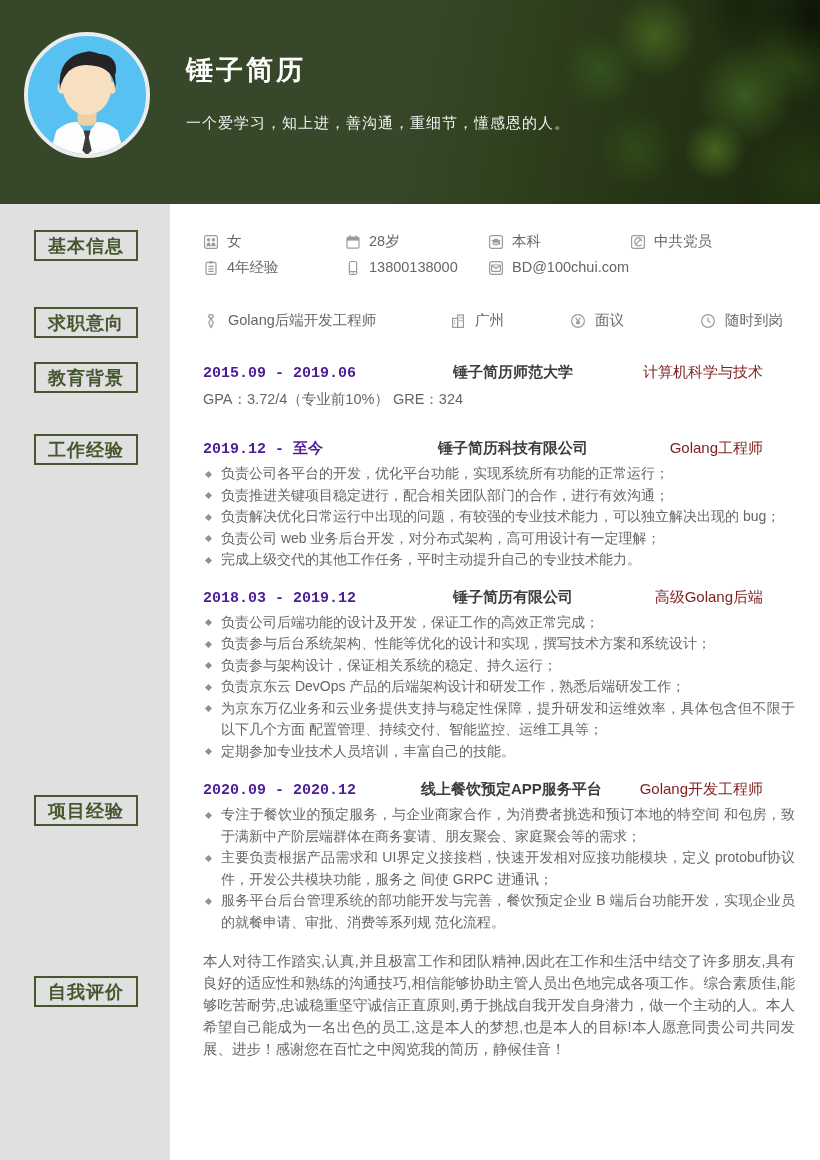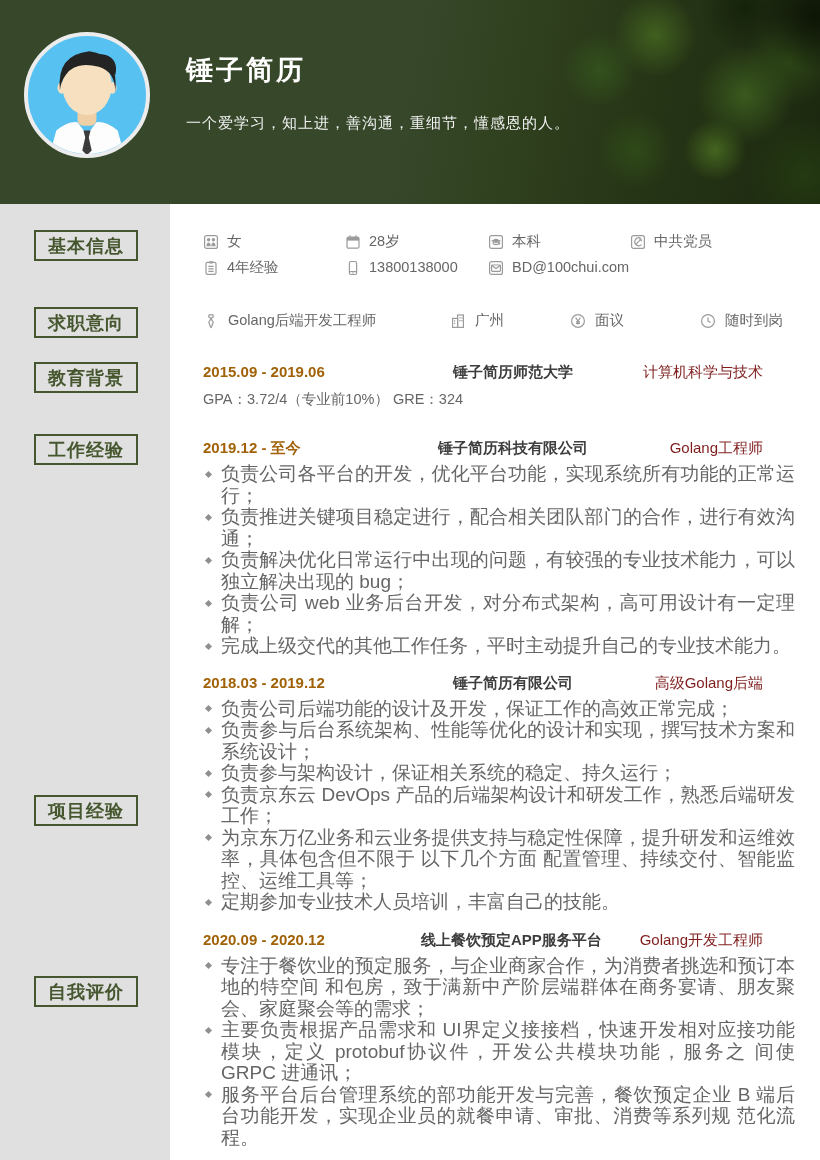--- a/index.html
+++ b/index.html
@@ -51,28 +51,28 @@
   .icn svg { display:block; width:16px; height:16px; stroke:#9b9b9b; fill:none; stroke-width:1.2; }
   .icn svg .f { fill:#9b9b9b; stroke:none; }
   
   .intent-row { display:flex; margin-top:34px; font-size:14.5px; color:#666; }
   .intent-item { display:flex; align-items:center; gap:9px; }
   .intent-item:nth-child(1){ width:247px; }
   .intent-item:nth-child(2){ width:120px; }
   .intent-item:nth-child(3){ width:130px; }
   
   .sec-head { display:flex; align-items:baseline; margin-top:33px; font-size:15px; padding-right:32px; }
-  .sec-head .period { font-weight:bold; color:#a16207; width:180px; flex:0 0 180px; }
+  .sec-head .period { font-weight:bold; color:#4c1d95; width:180px; flex:0 0 180px;font-family:Liberation Mono, monospace; }
   .sec-head .org { flex:1; text-align:center; font-weight:bold; color:#3d3d3d; }
   .sec-head .role { color:#7f1d1d; text-align:right; min-width:120px; }
   .edu-detail { margin-top:8px; font-size:14.5px; color:#666; }
   
   ul.bullets { list-style:none; margin-top:5px; }
   ul.bullets li {
-    position:relative; padding-left:18px; font-size:19px; color:#666;
+    position:relative; padding-left:18px; font-size:14px; color:#666;
     line-height:21.5px; text-align:justify;
   }
   .bullet-dot {
     position:absolute; left:3px; top:8.5px; width:5px; height:5px;
     background:#8f8f8f; transform:rotate(45deg);
   }
   .work-head { margin-top:30px; }
   .work-head2 { margin-top:17px; }
   .proj-head { margin-top:18px; }
   .self-eval {
@@ -278,16 +278,17 @@
           <span class="org">线上餐饮预定APP服务平台</span>
           <span class="role">Golang开发工程师</span>
         </div>
         <ul class="bullets">
           <li><span class="bullet-dot"></span><span>专注于餐饮业的预定服务，与企业商家合作，为消费者挑选和预订本地的特空间 和包房，致于满新中产阶层端群体在商务宴请、朋友聚会、家庭聚会等的需求；</span></li>
           <li><span class="bullet-dot"></span><span>主要负责根据产品需求和 UI界定义接接档，快速开发相对应接功能模块，定义 protobuf协议件，开发公共模块功能，服务之 间使 GRPC 进通讯；</span></li>
           <li><span class="bullet-dot"></span><span>服务平台后台管理系统的部功能开发与完善，餐饮预定企业 B 端后台功能开发，实现企业员的就餐申请、审批、消费等系列规 范化流程。</span></li>
         </ul>
       </div>
 
+      <p class="self-eval">本人对待工作踏实,认真,并且极富工作和团队精神,因此在工作和生活中结交了许多朋友,具有良好的适应性和熟练的沟通技巧,相信能够协助主管人员出色地完成各项工作。综合素质佳,能够吃苦耐劳,忠诚稳重坚守诚信正直原则,勇于挑战自我开发自身潜力，做一个主动的人。本人希望自己能成为一名出色的员工,这是本人的梦想,也是本人的目标!本人愿意同贵公司共同发展、进步！感谢您在百忙之中阅览我的简历，静候佳音！</p>
 
     </div>
   </div>
 </div>
 
 </body></html>

